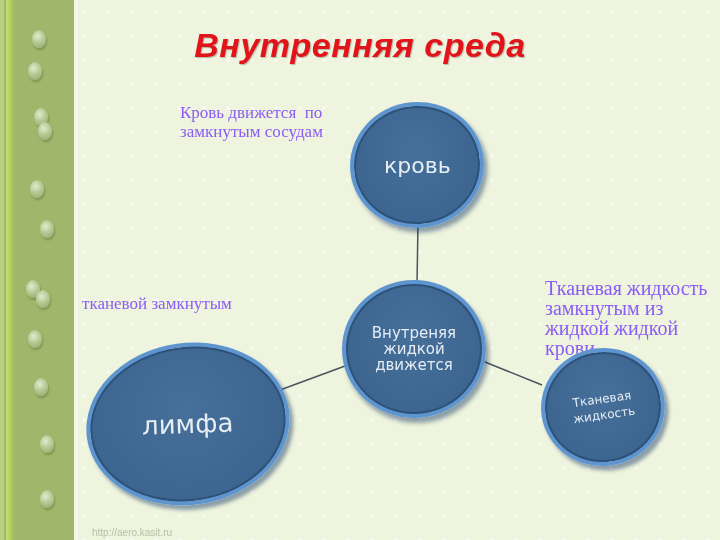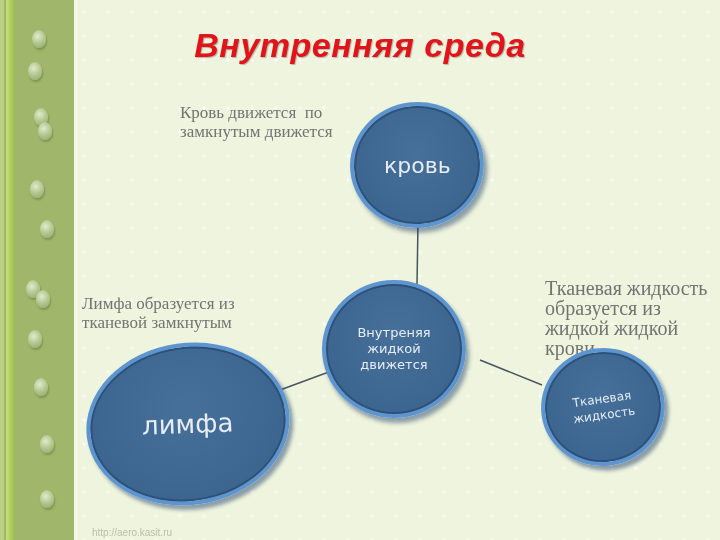--- a/index.html
+++ b/index.html
@@ -24,21 +24,21 @@
       box-shadow: 1px 2px 2px rgba(60,80,30,0.35);
       opacity: 0.9;
     }
     .title {
       position: absolute; left: 0; width: 800px; top: 26px; text-align: center;
       font-family: "Liberation Sans", sans-serif; font-weight: bold; font-style: italic;
       font-size: 34px; color: #e3131a; text-shadow: 1px 1px 1px rgba(0,0,0,0.25);
       letter-spacing: 0.5px;
     }
     .note {
-      position: absolute; font-size: 17px; line-height: 19px; color: #737373;
+      position: absolute; font-size: 17px; line-height: 19px; color: #8b5cf6;
     }
     svg.lines { position: absolute; left: 0; top: 0; }
     .node {
       position: absolute; border-radius: 50%;
       background: radial-gradient(ellipse at 50% 40%, #46709a 0%, #3c6690 70%, #335b85 100%);
       border: 4px solid #5e95cf;
       box-shadow: 3px 5px 4px rgba(20,50,100,0.45), inset 0 0 0 2px #2d5178;
       display: flex; align-items: center; justify-content: center; text-align: center;
       color: #e6edf4; font-family: "DejaVu Sans", sans-serif;
     }
@@ -72,39 +72,38 @@
 <div class="title" style="left:-40px;">Внутренняя среда</div>
 
 <svg class="lines" width="720" height="540">
   <line x1="418" y1="222" x2="417" y2="285" stroke="#4a5560" stroke-width="1.5"></line>
   <line x1="345" y1="366" x2="280" y2="390" stroke="#4a5560" stroke-width="1.5"></line>
   <line x1="480" y1="360" x2="542" y2="385" stroke="#4a5560" stroke-width="1.5"></line>
 </svg>
 
 <div class="note" style="left:180px;top:103px;">
   <span style="display:block;white-space:pre;">Кровь движется  по</span>
-  <span style="display:block;">замкнутым движется</span>
+  <span style="display:block;">замкнутым сосудам</span>
 </div>
 
 <div class="note" style="left:82px;top:294px;">
-  <span style="display:block;">Лимфа образуется из</span>
   <span style="display:block;">тканевой замкнутым</span>
 </div>
 
 <div class="note" style="left:545px;top:278px;font-size:20px;line-height:20px;">
   <span style="display:block;">Тканевая жидкость</span>
-  <span style="display:block;">образуется из</span>
+  <span style="display:block;">замкнутым из</span>
   <span style="display:block;">жидкой жидкой крови</span>
 </div>
 
 <div class="node" style="left:350px;top:102px;width:126px;height:118px;font-size:22px;transform:rotate(-6deg);">
   <span style="transform:rotate(6deg);">кровь</span>
 </div>
 
-<div class="node" style="left:322px;top:280px;width:136px;height:130px;font-size:13px;line-height:16px;">
+<div class="node" style="left:342px;top:280px;width:136px;height:130px;font-size:15px;line-height:16px;">
   <div>
     <span>Внутреняя</span>
     <span>жидкой</span>
     <span>движется</span>
   </div>
 </div>
 
 <div class="node" style="left:86px;top:343px;width:196px;height:154px;font-size:26px;transform:rotate(-8deg);">
   <span style="transform:rotate(6deg);">лимфа</span>
 </div>

